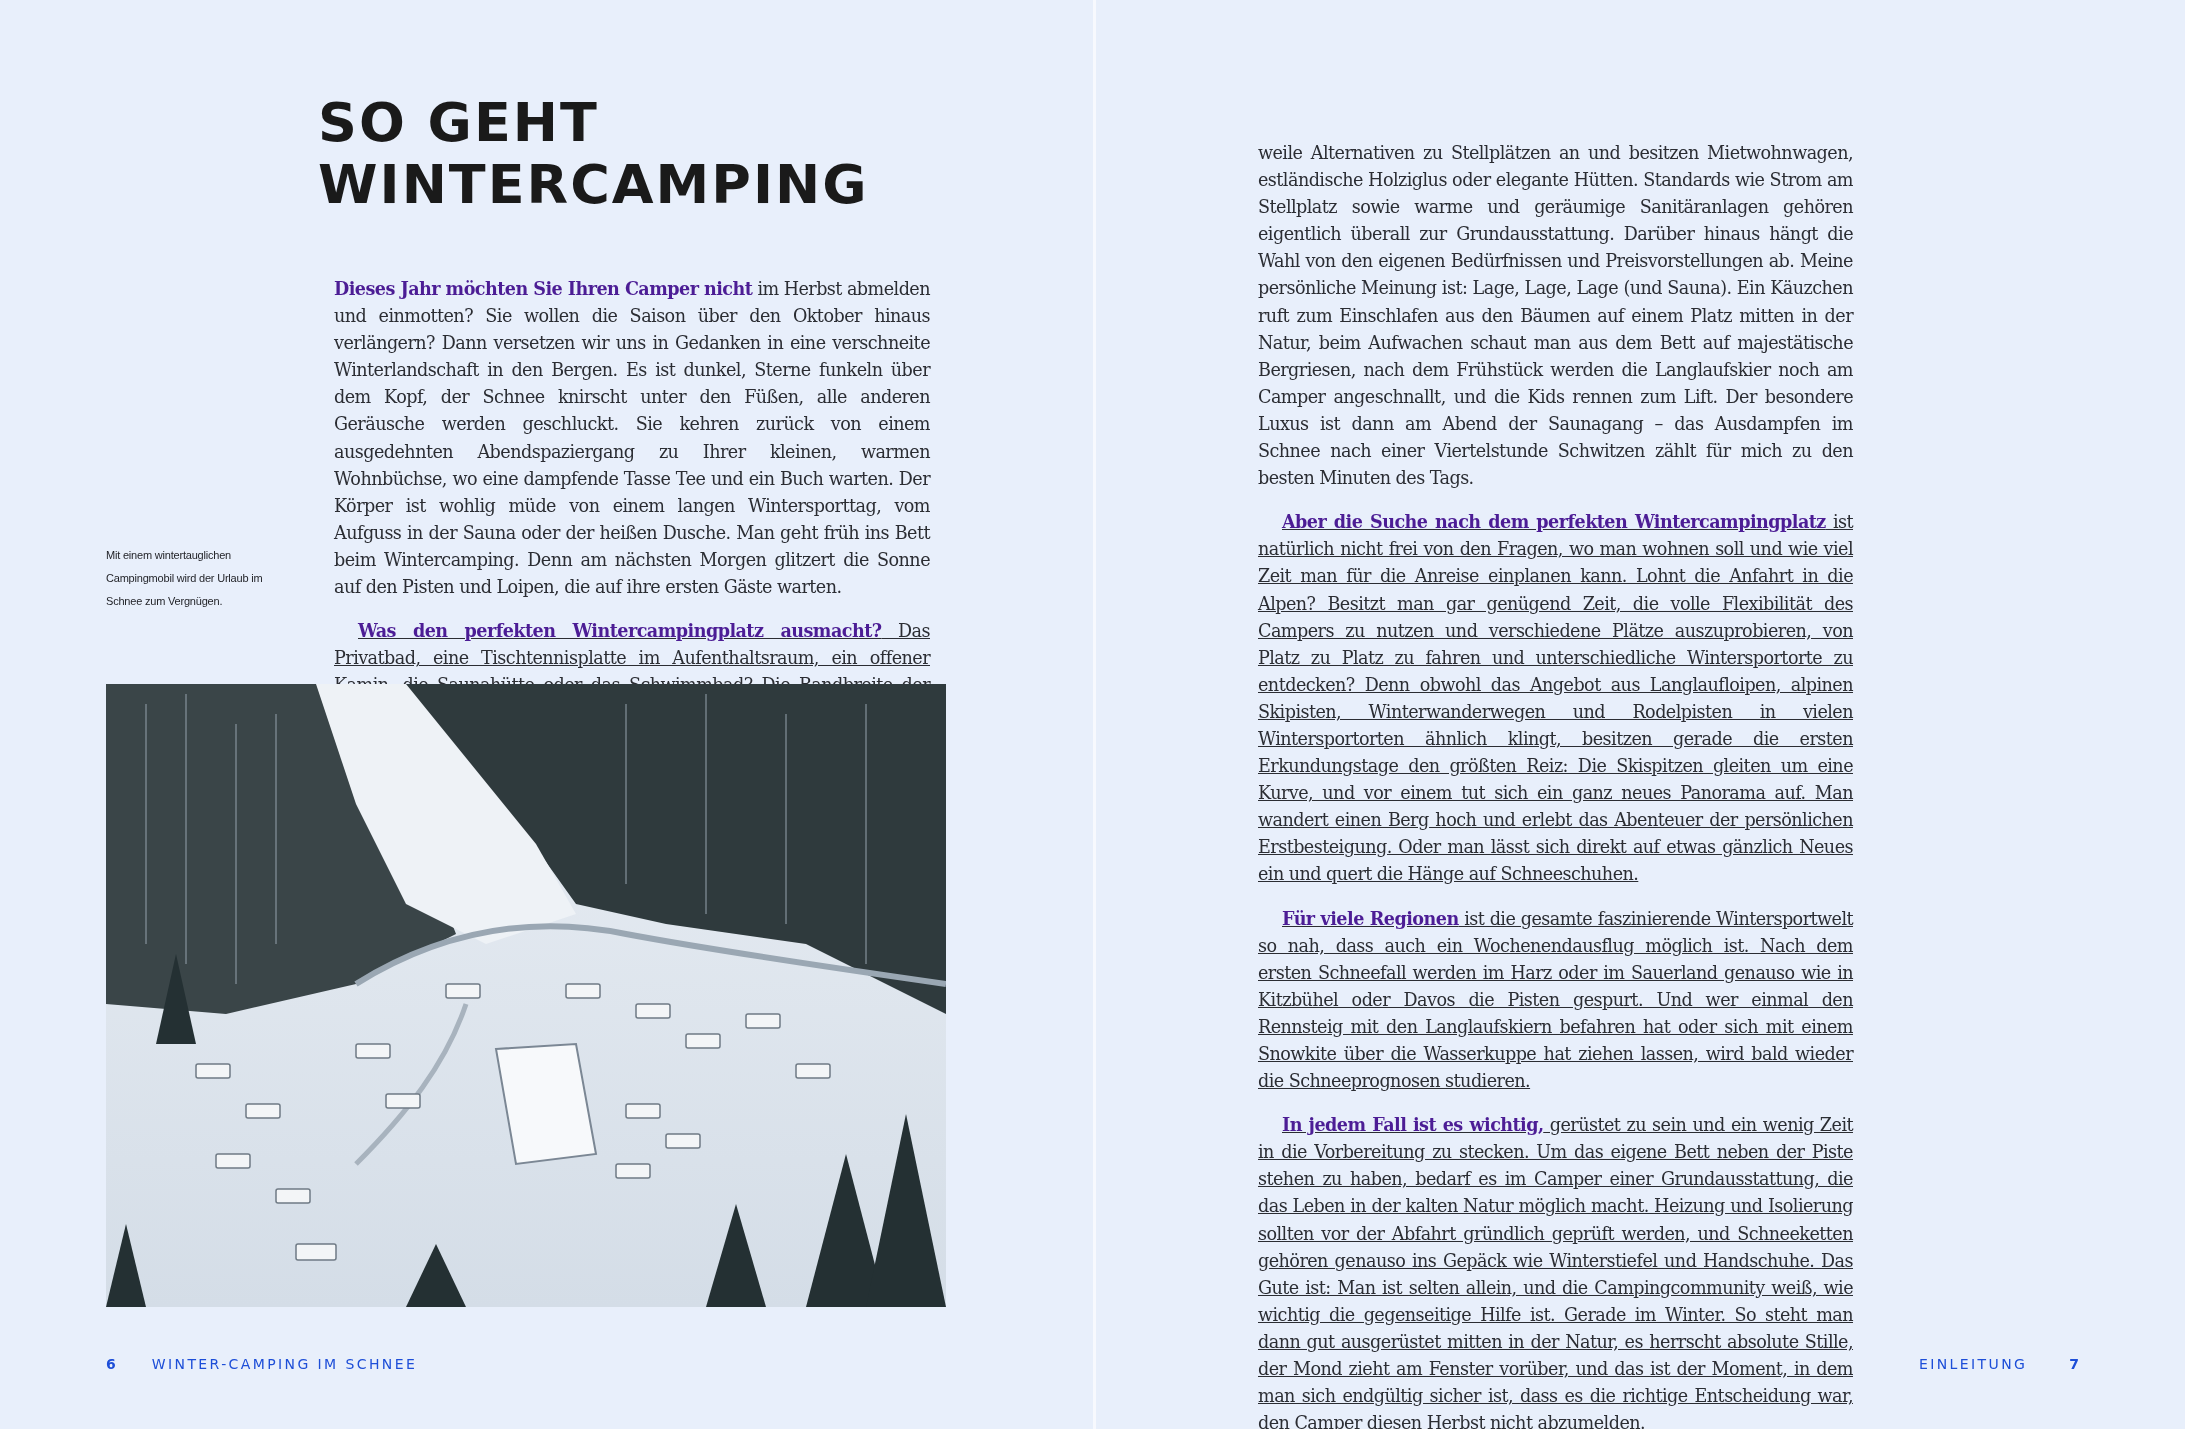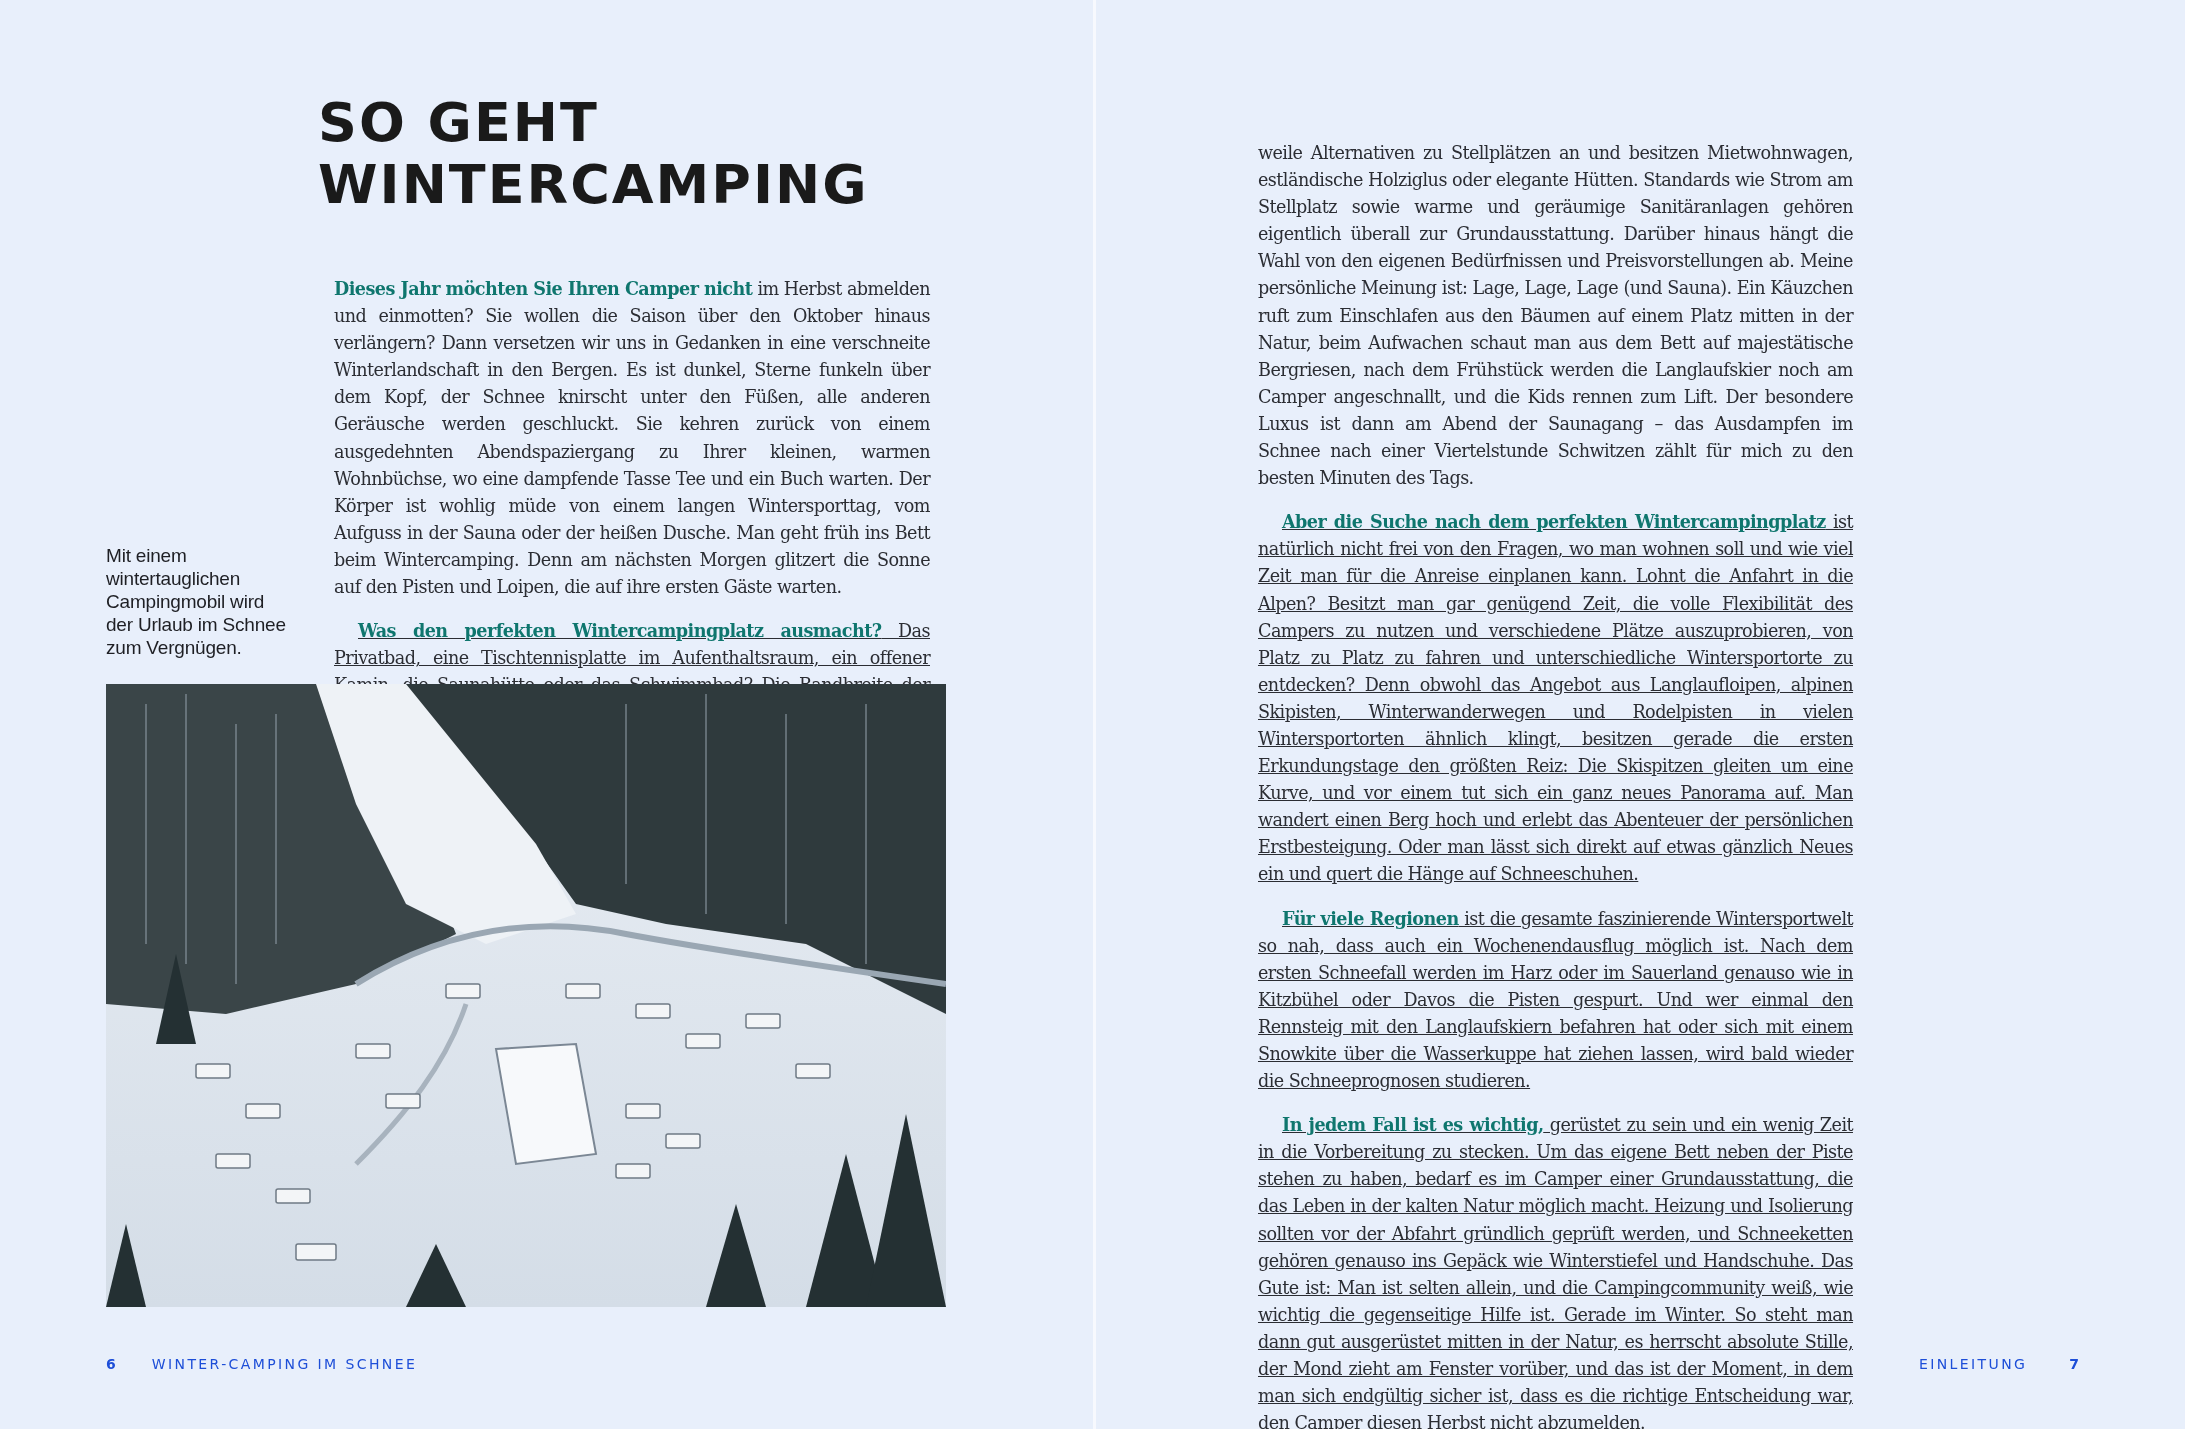--- a/index.html
+++ b/index.html
@@ -18,27 +18,27 @@
     position:absolute; left:318px; top:92px; margin:0;
     font-family:"DejaVu Sans", sans-serif; font-weight:bold;
     font-size:54px; line-height:62px; letter-spacing:2px; color:#1a1a1a;
   }
   .body-text {
     font-size:17.6px; line-height:27.1px; text-align:justify; color:#2b2d33;
     letter-spacing:-0.55px;
   }
   .body-text p { margin:16px; }
   .body-text p.indent { text-indent:24px;text-decoration:underline; }
-  .body-text b { color:#0f766e; }
+  .body-text b { color:#4c1d95; }
   .left-col { position:absolute; left:318px; top:259px; width:628px; }
   .right-col { position:absolute; left:1242px; top:124px; width:627px; }
 
   .caption {
     position:absolute; left:106px; top:544px; width:180px;
-    font-family:"Liberation Sans", sans-serif; font-size:19px; line-height:23px;
+    font-family:"Liberation Sans", sans-serif; font-size:11px; line-height:23px;
     color:#1e1f24; letter-spacing:-0.2px;
   }
 
   .photo {
     position:absolute; left:106px; top:684px; width:840px; height:623px; overflow:hidden;
     background:linear-gradient(160deg,#5a6470 0%,#dfe6ee 35%,#f1f4f8 60%,#c9d3dd 100%);
   }
   .photo svg { display:block; }
 
   .spacer { height:27px; }

